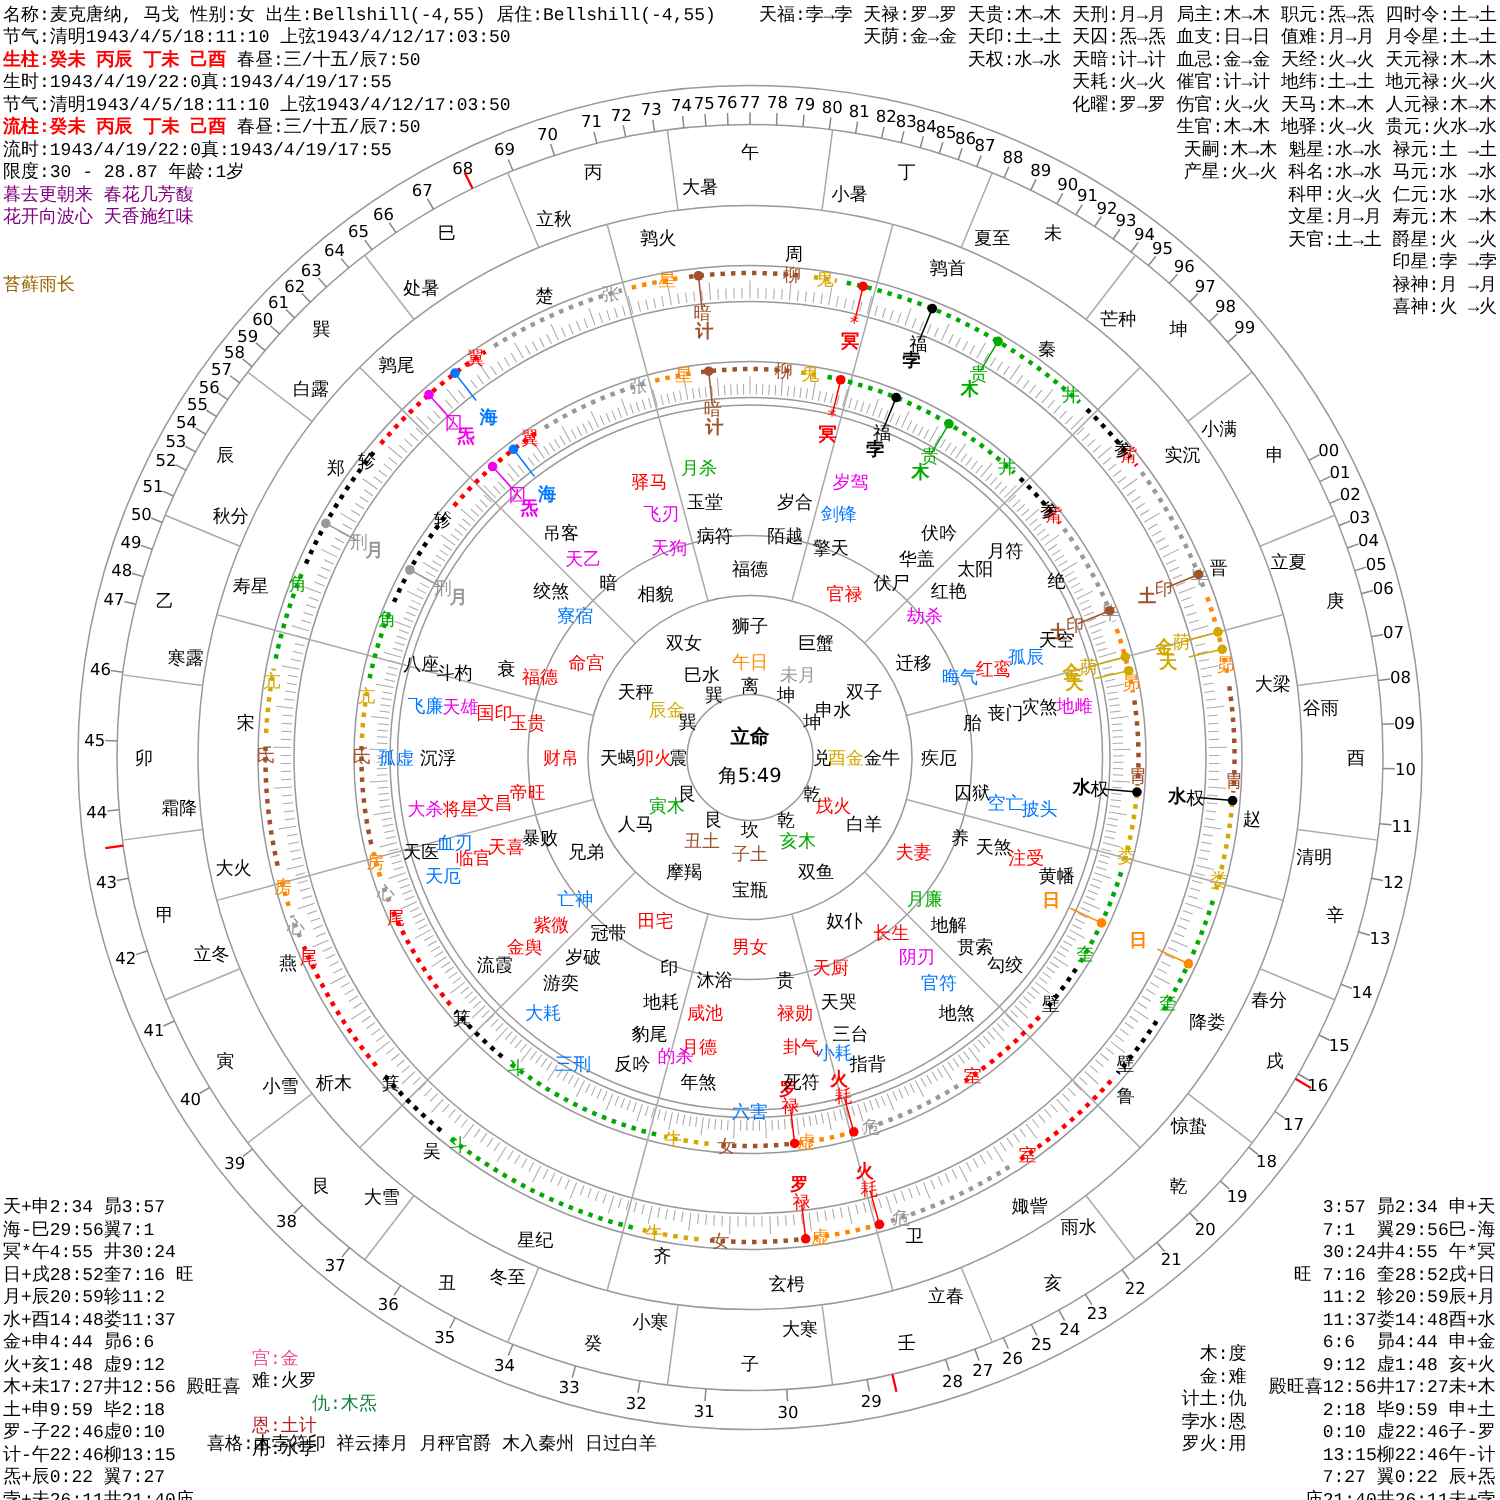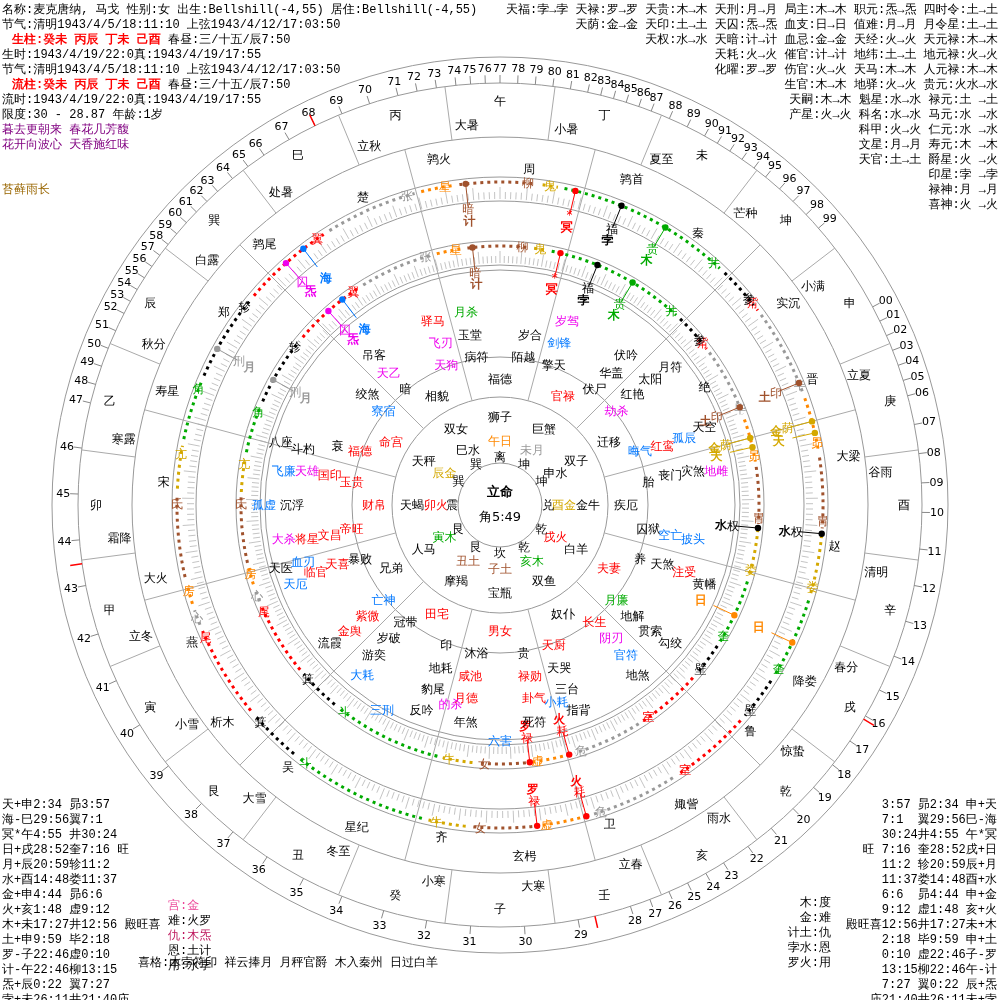--- a/index.html
+++ b/index.html
@@ -1,21 +1,21 @@
 <!DOCTYPE html>
 <html><head>
 <meta charset="utf-8">
 <style>
   html,body{margin:0;padding:0;background:#fff;}
   body{width:1000px;height:1000px;position:relative;overflow:hidden;
        font-family:"DejaVu Sans","Liberation Sans",sans-serif;font-size:12px;color:#000;}
   .blk{position:absolute;white-space:pre;line-height:15px;font-family:Liberation Mono, monospace;}
   .blk div{height:15px;}
   .blk.right{text-align:right;}
-  .bold{font-weight:bold;margin-left:10px;}
+  .bold{font-weight:bold;}
   #wheel{position:absolute;left:0;top:0;}
   text{font-family:"DejaVu Sans","Liberation Sans",sans-serif;}
 </style>
 </head>
 <body>
 
 <svg id="wheel" width="1000" height="1000">
     <circle cx="500" cy="505" r="42" fill="none" stroke="#999" stroke-width="1"></circle>
     <circle cx="500" cy="505" r="108" fill="none" stroke="#999" stroke-width="1"></circle>
     <circle cx="500" cy="505" r="148" fill="none" stroke="#999" stroke-width="1"></circle>
@@ -617,16 +617,16 @@
     <text x="432.9640519081689" y="325.020246325962" text-anchor="middle" fill="#ff0000" font-size="12px">驿马</text>
     <text x="500" y="495.55" text-anchor="middle" fill="#000" font-size="13px" font-weight="600">立命</text>
     <text x="500" y="521" text-anchor="middle" fill="#000" font-size="13px">角5:49</text>
   </svg>
 
 <div id="blocks">
     <div class="blk" style="left: 2px; top: 3px;"><div><span style="color: rgb(0, 0, 0);">名称:麦克唐纳, 马戈 性别:女 出生:Bellshill(-4,55) 居住:Bellshill(-4,55)</span></div><div><span style="color: rgb(0, 0, 0);">节气:清明1943/4/5/18:11:10 上弦1943/4/12/17:03:50</span></div><div><span class="bold" style="color: rgb(255, 0, 0);">生柱:癸未 丙辰 丁未 己酉</span><span style="color: rgb(0, 0, 0);"> 春昼:三/十五/辰7:50</span></div><div><span style="color: rgb(0, 0, 0);">生时:1943/4/19/22:0真:1943/4/19/17:55</span></div><div><span style="color: rgb(0, 0, 0);">节气:清明1943/4/5/18:11:10 上弦1943/4/12/17:03:50</span></div><div><span class="bold" style="color: rgb(255, 0, 0);">流柱:癸未 丙辰 丁未 己酉</span><span style="color: rgb(0, 0, 0);"> 春昼:三/十五/辰7:50</span></div><div><span style="color: rgb(0, 0, 0);">流时:1943/4/19/22:0真:1943/4/19/17:55</span></div><div><span style="color: rgb(0, 0, 0);">限度:30 - 28.87 年龄:1岁</span></div><div><span style="color: rgb(128, 0, 128);">暮去更朝来 春花几芳馥</span></div><div><span style="color: rgb(128, 0, 128);">花开向波心 天香施红味</span></div><div><span style="color: rgb(0, 0, 0);"></span></div><div><span style="color: rgb(0, 0, 0);"></span></div><div><span style="color: rgb(153, 102, 0);">苔藓雨长</span></div></div>
     <div class="blk right" style="right: 2px; top: 3px;"><div><span style="color: rgb(0, 0, 0);">天福:孛→孛 天禄:罗→罗 天贵:木→木 天刑:月→月 局主:木→木 职元:炁→炁 四时令:土→土</span></div><div><span style="color: rgb(0, 0, 0);">天荫:金→金 天印:土→土 天囚:炁→炁 血支:日→日 值难:月→月 月令星:土→土</span></div><div><span style="color: rgb(0, 0, 0);">天权:水→水 天暗:计→计 血忌:金→金 天经:火→火 天元禄:木→木</span></div><div><span style="color: rgb(0, 0, 0);">天耗:火→火 催官:计→计 地纬:土→土 地元禄:火→火</span></div><div><span style="color: rgb(0, 0, 0);">化曜:罗→罗 伤官:火→火 天马:木→木 人元禄:木→木</span></div><div><span style="color: rgb(0, 0, 0);">生官:木→木 地驿:火→火 贵元:火水→水</span></div><div><span style="color: rgb(0, 0, 0);">天嗣:木→木 魁星:水→水 禄元:土 →土</span></div><div><span style="color: rgb(0, 0, 0);">产星:火→火 科名:水→水 马元:水 →水</span></div><div><span style="color: rgb(0, 0, 0);">科甲:火→火 仁元:水 →水</span></div><div><span style="color: rgb(0, 0, 0);">文星:月→月 寿元:木 →木</span></div><div><span style="color: rgb(0, 0, 0);">天官:土→土 爵星:火 →火</span></div><div><span style="color: rgb(0, 0, 0);">印星:孛 →孛</span></div><div><span style="color: rgb(0, 0, 0);">禄神:月 →月</span></div><div><span style="color: rgb(0, 0, 0);">喜神:火 →火</span></div></div>
     <div class="blk" style="left: 2px; top: 798px;"><div><span style="color: rgb(0, 0, 0);">天+申2:34 昴3:57</span></div><div><span style="color: rgb(0, 0, 0);">海-巳29:56翼7:1</span></div><div><span style="color: rgb(0, 0, 0);">冥*午4:55 井30:24</span></div><div><span style="color: rgb(0, 0, 0);">日+戌28:52奎7:16 旺</span></div><div><span style="color: rgb(0, 0, 0);">月+辰20:59轸11:2</span></div><div><span style="color: rgb(0, 0, 0);">水+酉14:48娄11:37</span></div><div><span style="color: rgb(0, 0, 0);">金+申4:44 昴6:6</span></div><div><span style="color: rgb(0, 0, 0);">火+亥1:48 虚9:12</span></div><div><span style="color: rgb(0, 0, 0);">木+未17:27井12:56 殿旺喜</span></div><div><span style="color: rgb(0, 0, 0);">土+申9:59 毕2:18</span></div><div><span style="color: rgb(0, 0, 0);">罗-子22:46虚0:10</span></div><div><span style="color: rgb(0, 0, 0);">计-午22:46柳13:15</span></div><div><span style="color: rgb(0, 0, 0);">炁+辰0:22 翼7:27</span></div><div><span style="color: rgb(0, 0, 0);">孛+未26:11井21:40庙</span></div></div>
     <div class="blk right" style="right: 3px; top: 798px;"><div><span style="color: rgb(0, 0, 0);">3:57 昴2:34 申+天</span></div><div><span style="color: rgb(0, 0, 0);">7:1  翼29:56巳-海</span></div><div><span style="color: rgb(0, 0, 0);">30:24井4:55 午*冥</span></div><div><span style="color: rgb(0, 0, 0);">旺 7:16 奎28:52戌+日</span></div><div><span style="color: rgb(0, 0, 0);">11:2 轸20:59辰+月</span></div><div><span style="color: rgb(0, 0, 0);">11:37娄14:48酉+水</span></div><div><span style="color: rgb(0, 0, 0);">6:6  昴4:44 申+金</span></div><div><span style="color: rgb(0, 0, 0);">9:12 虚1:48 亥+火</span></div><div><span style="color: rgb(0, 0, 0);">殿旺喜12:56井17:27未+木</span></div><div><span style="color: rgb(0, 0, 0);">2:18 毕9:59 申+土</span></div><div><span style="color: rgb(0, 0, 0);">0:10 虚22:46子-罗</span></div><div><span style="color: rgb(0, 0, 0);">13:15柳22:46午-计</span></div><div><span style="color: rgb(0, 0, 0);">7:27 翼0:22 辰+炁</span></div><div><span style="color: rgb(0, 0, 0);">庙21:40井26:11未+孛</span></div></div>
-    <div class="blk" style="left: 168px; top: 899px;"><div><span style="color: #ec4899;">宫:金</span></div><div><span style="color: rgb(0, 0, 0);">难:火罗</span></div><div><span style="color: #be185d;">仇:木炁</span></div><div><span style="color: #000000; text-align: center;">恩:土计</span></div><div><span style="color: rgb(0, 0, 0); margin-top: 32px;">用:水孛</span></div></div>
+    <div class="blk" style="left: 168px; top: 899px;"><div><span style="color: #ec4899;">宫:金</span></div><div><span style="color: rgb(0, 0, 0);">难:火罗</span></div><div><span style="color: #15803d; margin-left: 40px;">仇:木炁</span></div><div><span style="color: #b91c1c; text-align: center;">恩:土计</span></div><div><span style="color: rgb(0, 0, 0); margin-top: 32px;">用:水孛</span></div></div>
     <div class="blk right" style="right: 169px; top: 896px;"><div><span style="color: rgb(0, 0, 0);">木:度</span></div><div><span style="color: rgb(0, 0, 0); text-align: center;">金:难</span></div><div><span style="color: rgb(0, 0, 0);">计土:仇</span></div><div><span style="color: rgb(0, 0, 0);">孛水:恩</span></div><div><span style="color: rgb(0, 0, 0);">罗火:用</span></div></div>
     <div class="blk" style="left: 138px; top: 956px;"><div><span style="color: rgb(0, 0, 0);">喜格:木孛符印 祥云捧月 月秤官爵 木入秦州 日过白羊</span></div></div>
   </div>
 
 </body></html>

